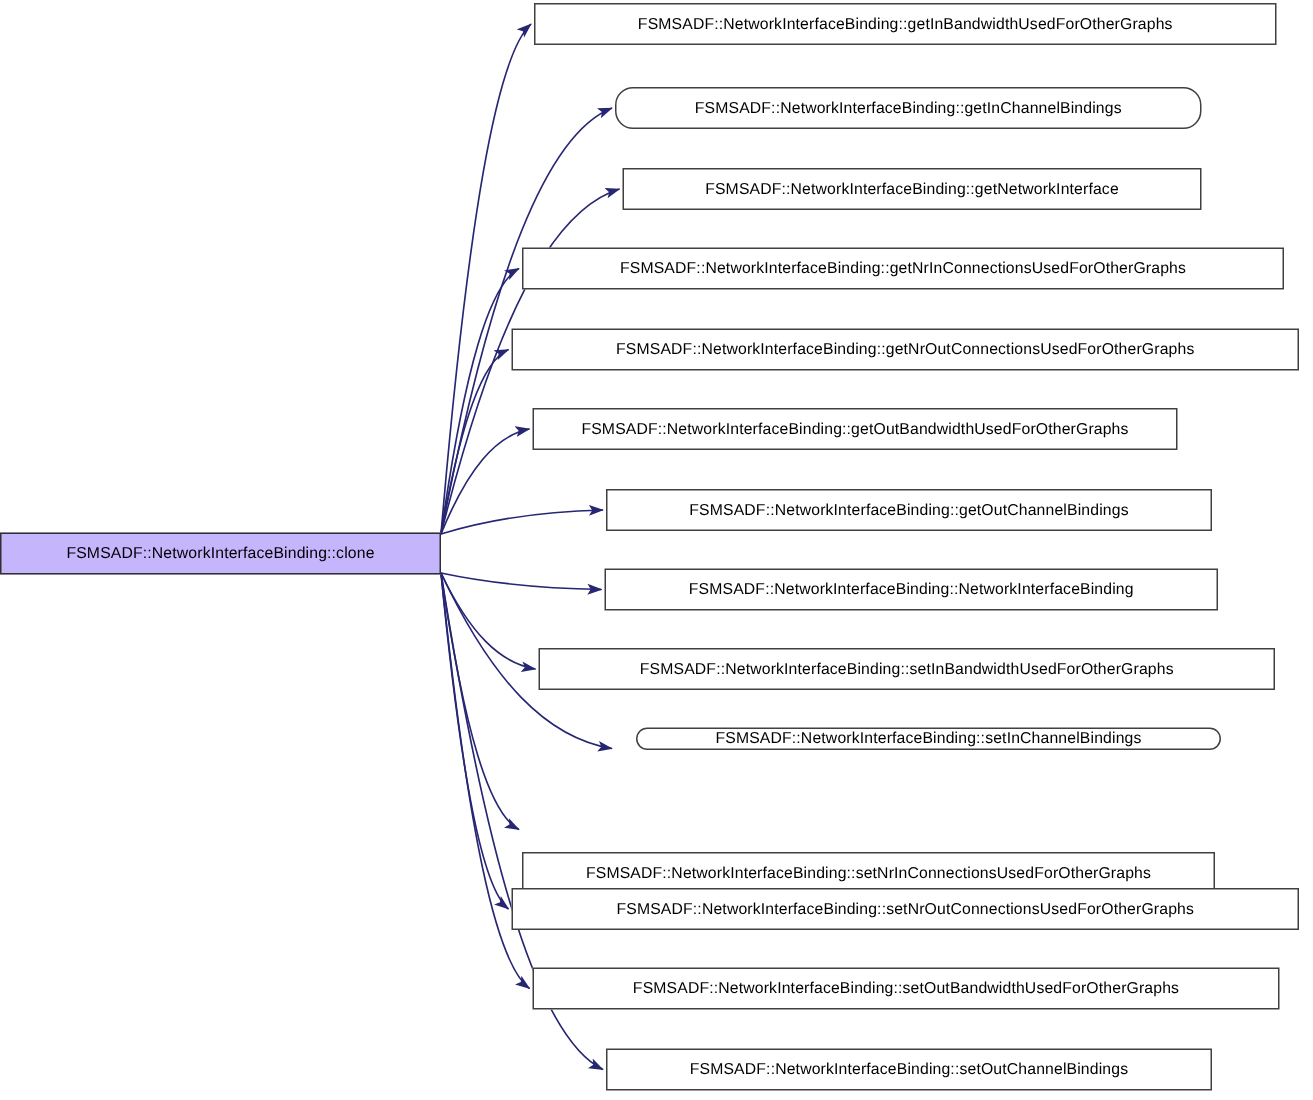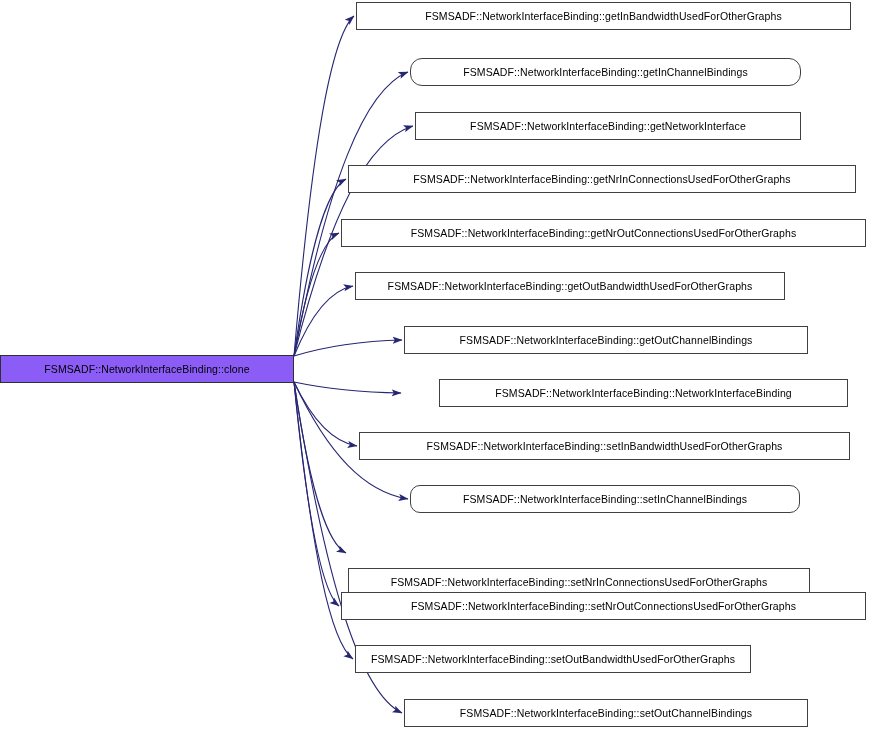--- a/index.html
+++ b/index.html
@@ -33,21 +33,21 @@
     font-size: 10.5px;
     line-height: 1;
     display: flex;
     align-items: center;
     justify-content: center;
     white-space: nowrap;
     letter-spacing: 0.01em;
     z-index: 2;
   }
   .gnode.source {
-    background: #8b5cf6;
+    background: #c4b5fd;
     border-color: #303030;
   }
   .gnode .lbl {
     display: block;
     padding: 0 7px;
     text-align: right;
   }
 </style>
 </head>
 <body>
@@ -94,35 +94,35 @@
       </div>
       <div class="gnode" style="left: 341px; top: 219px; width: 525px; height: 28px;">
         <span class="lbl">FSMSADF::NetworkInterfaceBinding::getNrOutConnectionsUsedForOtherGraphs</span>
       </div>
       <div class="gnode" style="left: 355px; top: 272px; width: 430px; height: 28px;">
         <span class="lbl">FSMSADF::NetworkInterfaceBinding::getOutBandwidthUsedForOtherGraphs</span>
       </div>
       <div class="gnode" style="left: 404px; top: 326px; width: 404px; height: 28px;">
         <span class="lbl">FSMSADF::NetworkInterfaceBinding::getOutChannelBindings</span>
       </div>
-      <div class="gnode" style="left: 403px; top: 379px; width: 409px; height: 28px; margin-left: 36px;">
+      <div class="gnode" style="left: 403px; top: 379px; width: 409px; height: 28px;">
         <span class="lbl">FSMSADF::NetworkInterfaceBinding::NetworkInterfaceBinding</span>
       </div>
       <div class="gnode" style="left: 359px; top: 432px; width: 491px; height: 28px;">
         <span class="lbl">FSMSADF::NetworkInterfaceBinding::setInBandwidthUsedForOtherGraphs</span>
       </div>
-      <div class="gnode" style="left: 410px; top: 485px; width: 390px; height: 28px; border-radius: 10px;">
+      <div class="gnode" style="left: 424px; top: 485px; width: 390px; height: 15px; border-radius: 10px;">
         <span class="lbl">FSMSADF::NetworkInterfaceBinding::setInChannelBindings</span>
       </div>
       <div class="gnode" style="left: 348px; top: 568px; width: 462px; height: 28px;">
         <span class="lbl">FSMSADF::NetworkInterfaceBinding::setNrInConnectionsUsedForOtherGraphs</span>
       </div>
       <div class="gnode" style="left: 341px; top: 592px; width: 525px; height: 28px;">
         <span class="lbl">FSMSADF::NetworkInterfaceBinding::setNrOutConnectionsUsedForOtherGraphs</span>
       </div>
-      <div class="gnode" style="left: 355px; top: 645px; width: 396px; height: 28px;">
+      <div class="gnode" style="left: 355px; top: 645px; width: 498px; height: 28px;">
         <span class="lbl">FSMSADF::NetworkInterfaceBinding::setOutBandwidthUsedForOtherGraphs</span>
       </div>
       <div class="gnode" style="left: 404px; top: 699px; width: 404px; height: 28px;">
         <span class="lbl">FSMSADF::NetworkInterfaceBinding::setOutChannelBindings</span>
       </div>
     </div>
 </div>
 
 </body></html>

